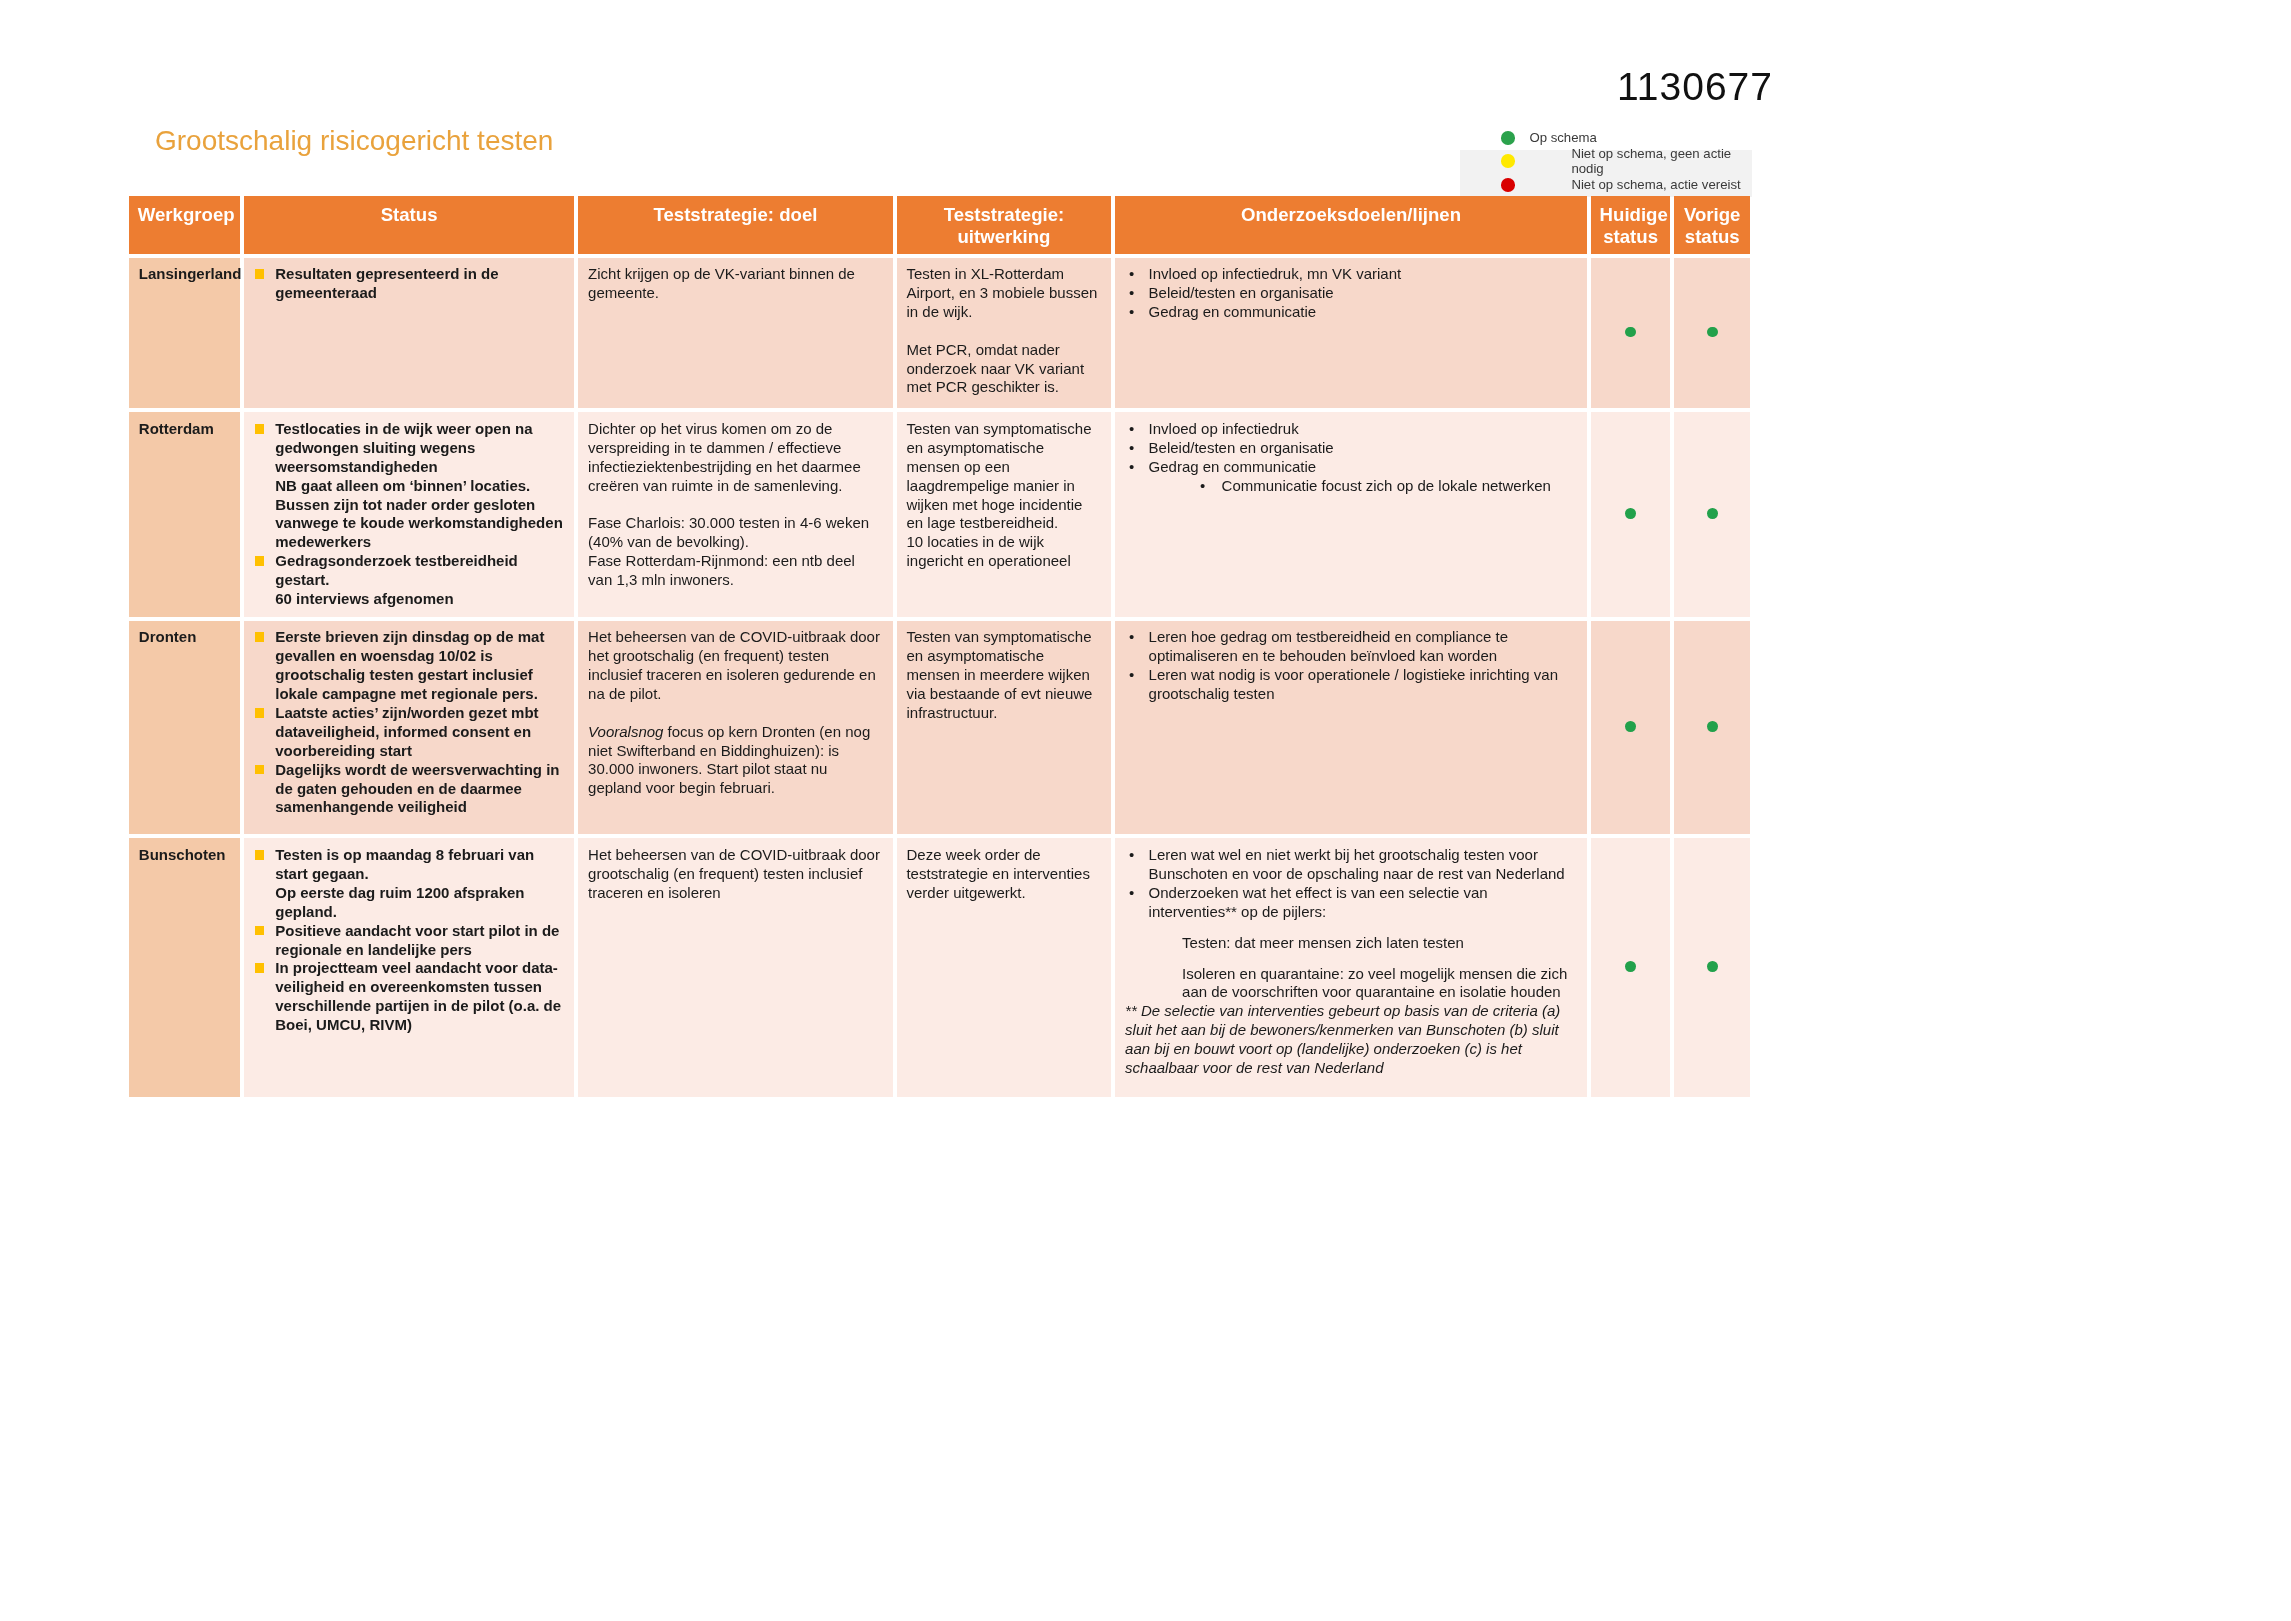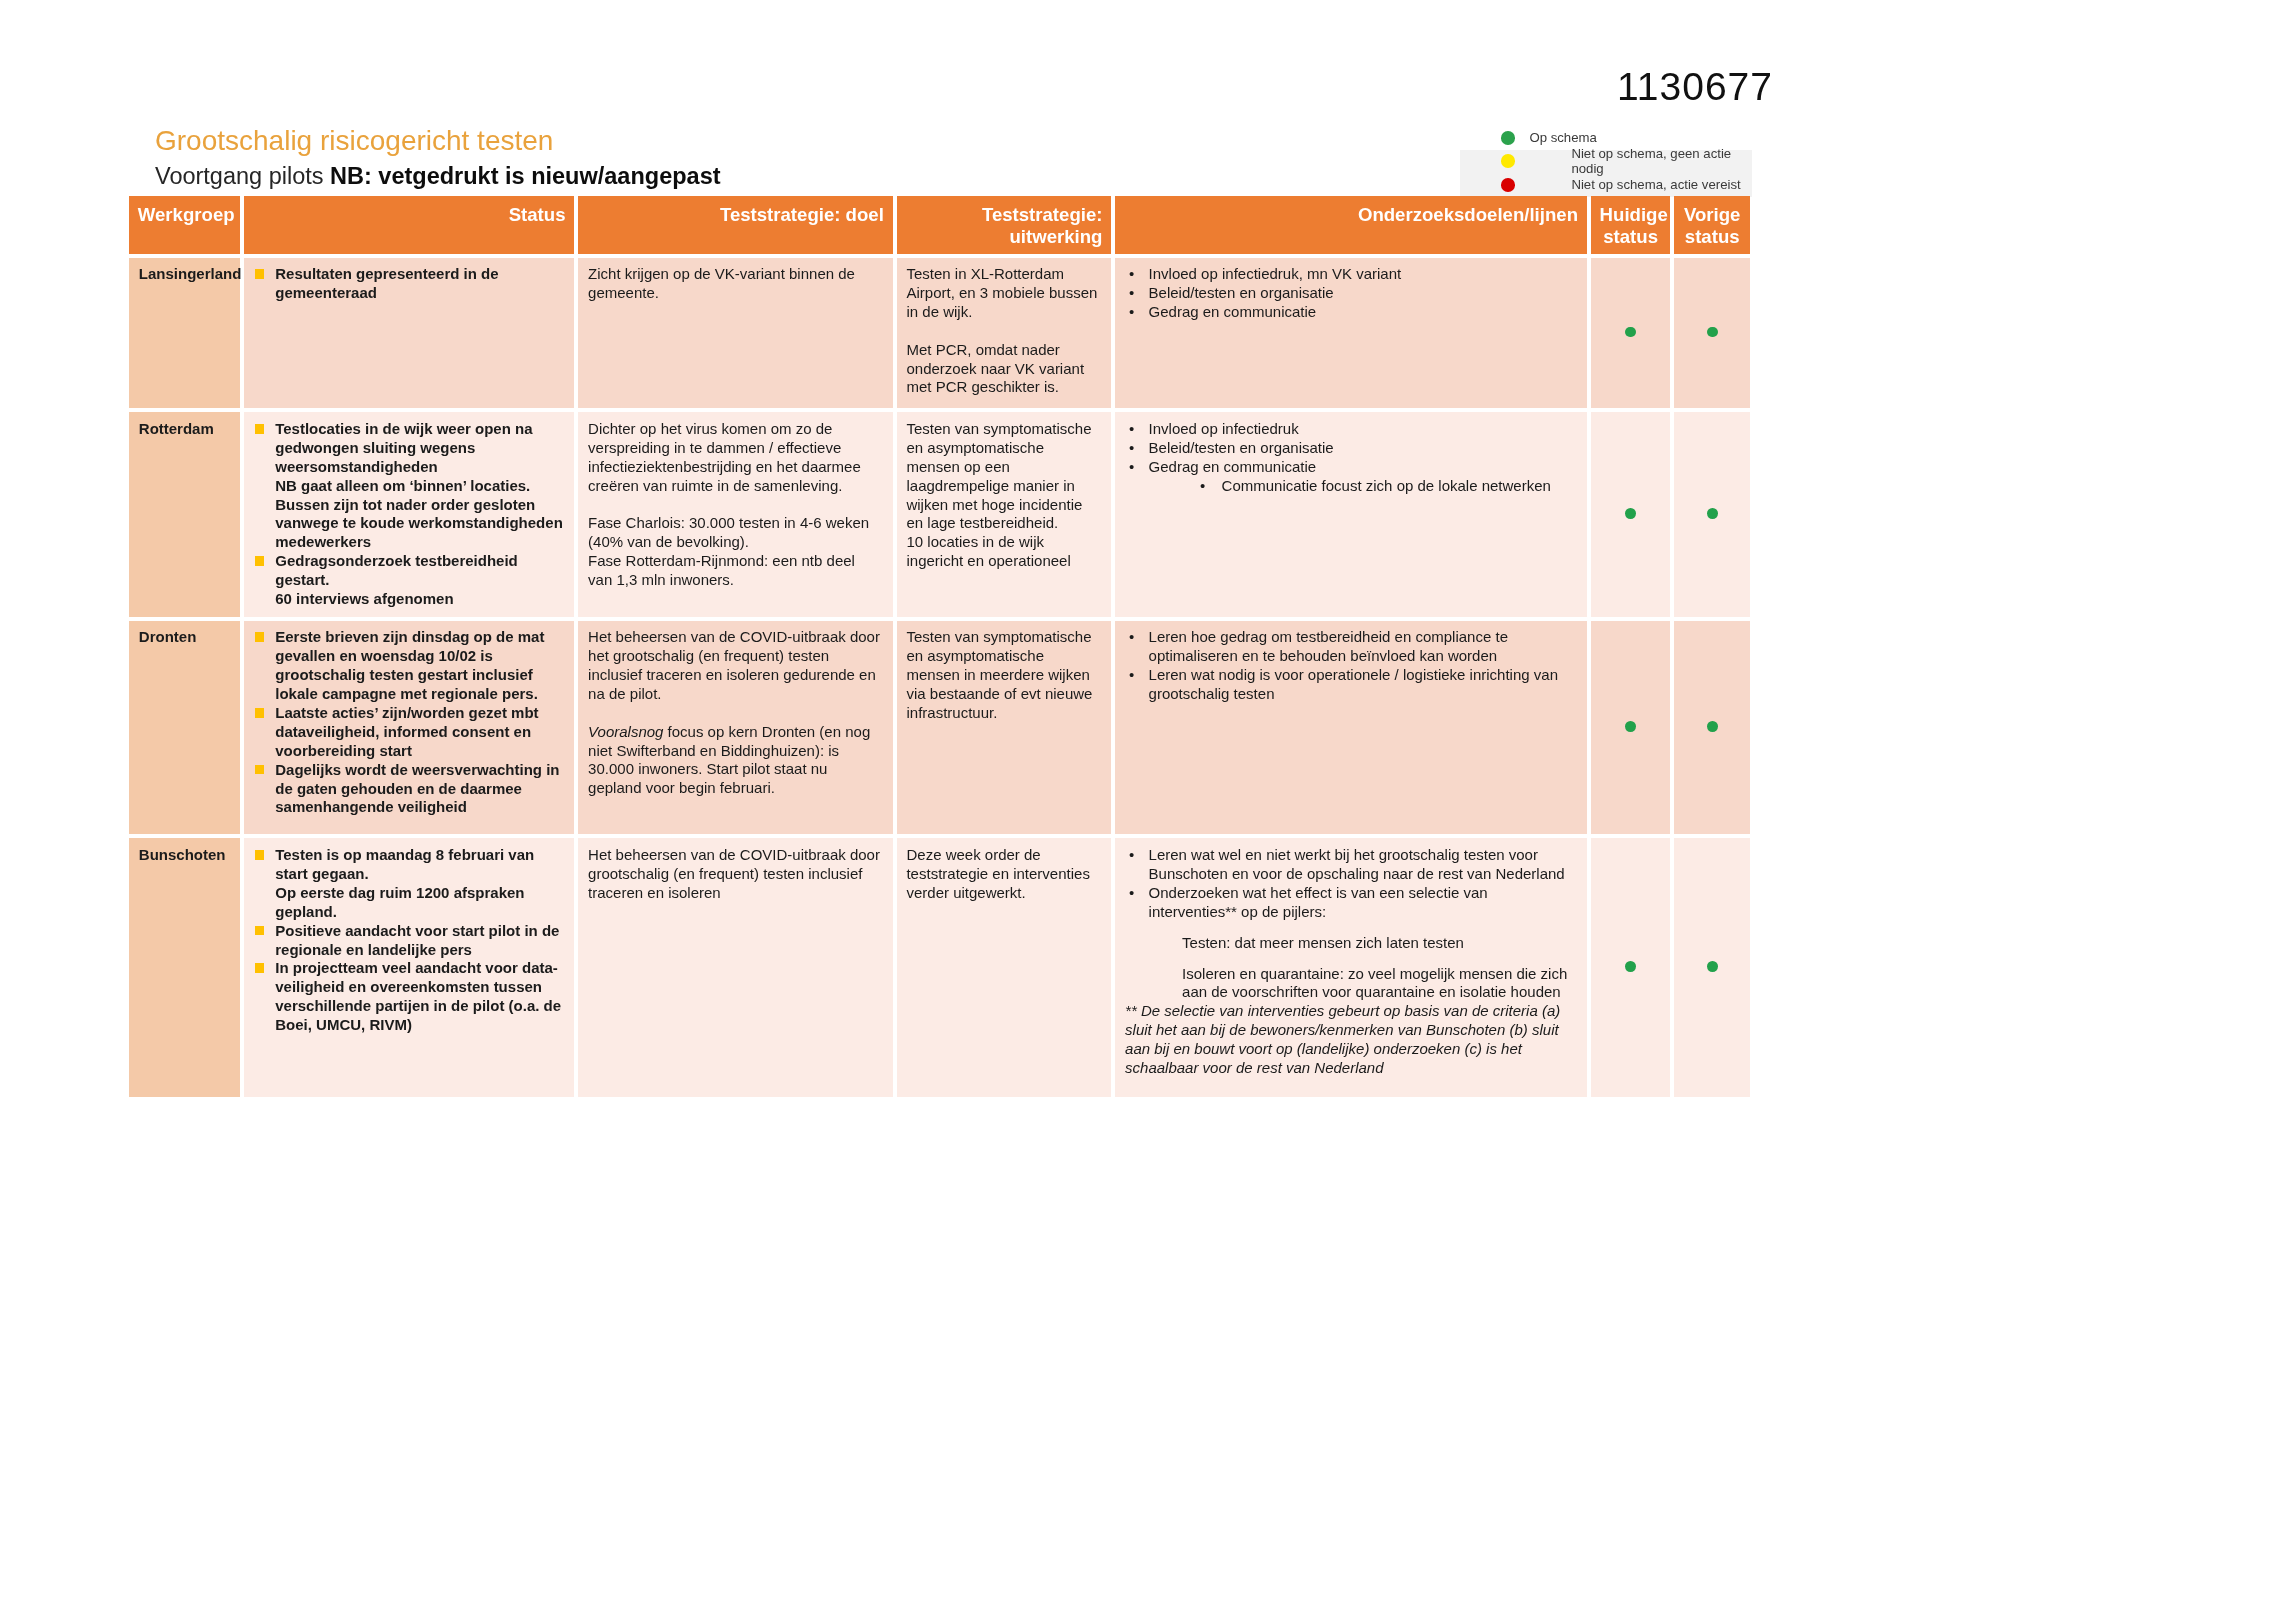--- a/index.html
+++ b/index.html
@@ -13,21 +13,21 @@
   .subtitle{position:absolute;left:155px;top:163px;font-size:23.5px;color:#262626;}
   .subtitle .bold{font-weight:bold;color:#0d0d0d;}
 
   .legend{position:absolute;left:1460px;top:126px;width:292px;}
   .legend-row{display:flex;align-items:center;height:23.5px;padding-left:41px;font-size:13.2px;color:#3a3a3a;}
   .legend-row.shaded{background:#f2f2f2;gap:42px;}
   .legend-dot{width:13.7px;height:13.7px;border-radius:50%;margin-right:14.7px;flex-shrink:0;}
 
   table.grid{position:absolute;left:125px;top:192px;width:1629px;border-collapse:separate;border-spacing:4.9px;table-layout:fixed;}
   th{
-    background:#ED7D31;color:#ffffff;font-size:18.6px;font-weight:bold;text-align:right;
+    background:#ED7D31;color:#ffffff;font-size:18.6px;font-weight:bold;text-align:center;
     vertical-align:top;padding:7.8px 8.8px 5.9px 8.8px;line-height:1.18;height:37px;
   }
   th.center{text-align:center;}
   td{vertical-align:top;font-size:15px;line-height:1.26;padding:7.8px 9.8px;}
   td.werkgroep{background:#F4C9A8;font-weight:bold;}
   tr.band-a td.body{background:#F7D8CA;}
   tr.band-b td.body{background:#FCEBE5;}
   td.statuscol .blk-text{font-weight:bold;}
   td.statusdotcell{vertical-align:middle;text-align:center;}
   .status-dot{display:inline-block;width:10.8px;height:10.8px;border-radius:50%;}
@@ -43,23 +43,20 @@
   .blk.ind{padding-left:57px;margin-top:12px;}
   .blk.note .blk-text{font-style:italic;}
   .it{font-style:italic;}
 </style>
 </head>
 <body>
 
 <div class="slide">
   <div class="doc-number">1130677</div>
   <div class="title">Grootschalig risicogericht testen</div>
-  <div class="subtitle">
-    <span>Voortgang pilots </span><span class="bold">NB: vetgedrukt is nieuw/aangepast</span>
-  </div>
 
   <div class="legend" id="legend">
       <div class="legend-row">
         <span class="legend-dot" style="background: rgb(43, 162, 76);"></span>
         <span class="legend-label">Op schema</span>
       </div>
       <div class="legend-row shaded">
         <span class="legend-dot" style="background: rgb(255, 233, 0);"></span>
         <span class="legend-label">Niet op schema,  geen actie  nodig</span>
       </div>

